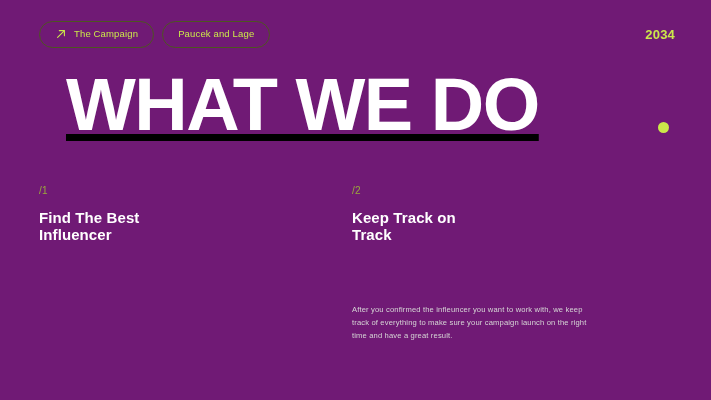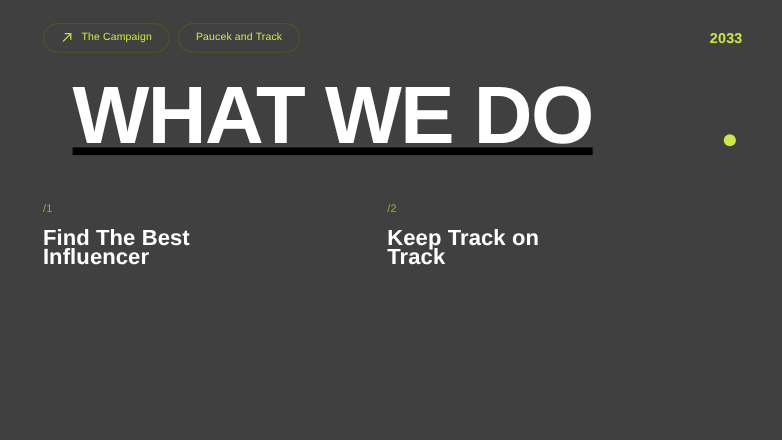--- a/index.html
+++ b/index.html
@@ -13,21 +13,21 @@
   body {
     background: #1a1a1a;
     font-family: "Liberation Sans", sans-serif;
     -webkit-font-smoothing: antialiased;
     position: relative;
   }
 
   .slide {
     position: absolute;
     inset: 0;
-    background: #404040;
+    background: #701a75;
   }
 
   
   .topbar {
     position: absolute;
     top: 20px;
     left: 39px;
     right: 36px;
     height: 28px;
     display: flex;
@@ -125,21 +125,21 @@
 
   .col-index {
     font-size: 10px;
     color: #9aa83c;
     line-height: 1;
     letter-spacing: 0.3px;
     margin-bottom: 13px;
   }
 
   .col-heading {
-    font-size: 20px;
+    font-size: 15px;
     font-weight: bold;
     color: #ffffff;
     line-height: 17px;
     letter-spacing: 0.1px;
     white-space: pre-line;
   }
 
   .col-body {
     position: absolute;
     top: 117px;
@@ -165,42 +165,43 @@
         <span class="arrow-icon">
           <svg width="12" height="12" viewBox="0 0 12 12" fill="none">
             <path d="M2.6 9.4 L9.2 2.8" stroke="#cbe84a" stroke-width="1.1" stroke-linecap="round"></path>
             <path d="M4.3 2.6 L9.4 2.6 L9.4 7.7" stroke="#cbe84a" stroke-width="1.1" stroke-linecap="round" stroke-linejoin="round"></path>
           </svg>
         </span>
         <span class="pill-label">The Campaign</span>
       </div>
 
       <div class="pill">
-        <span class="pill-label">Paucek and Track</span>
+        <span class="pill-label">Paucek and Lage</span>
       </div>
 
     </div>
 
-    <div class="year">2033</div>
+    <div class="year">2034</div>
   </div>
 
   <div class="hero">
     <div class="hero-title">WHAT WE DO</div>
     <span class="accent-dot"></span>
   </div>
 
   <div class="columns">
 
     <div class="column col-1">
       <div class="col-index">/1</div>
       <div class="col-heading">Find The Best
 Influencer</div>
     </div>
 
     <div class="column col-2">
       <div class="col-index">/2</div>
       <div class="col-heading">Keep Track on
 Track</div>
+      <div class="col-body">After you confirmed the infleuncer you want to work with, we keep track of everything to make sure your campaign launch on the right time and have a great result.</div>
     </div>
 
   </div>
 
 </div>
 
 </body></html>

